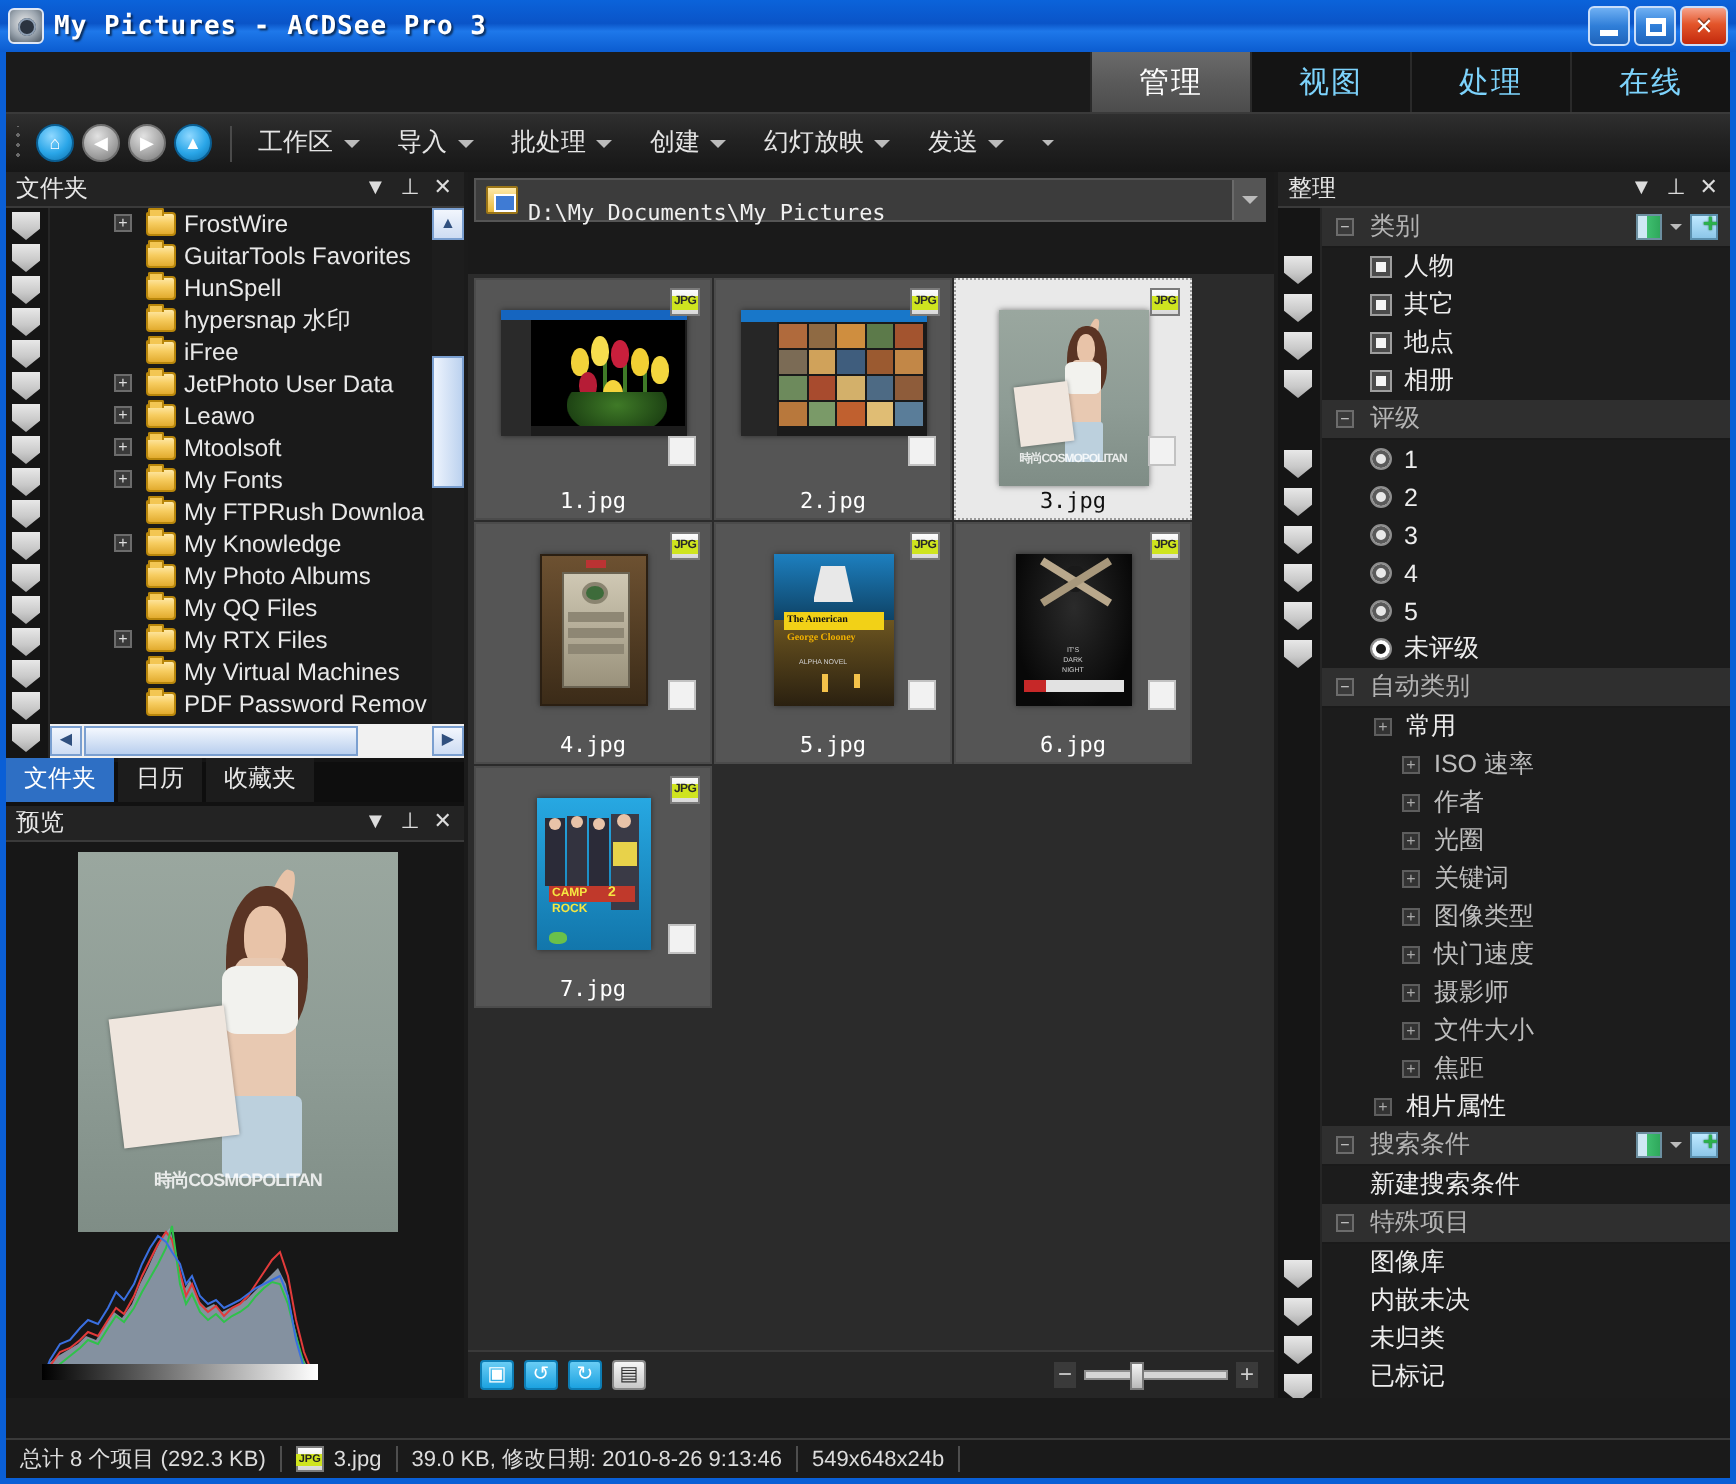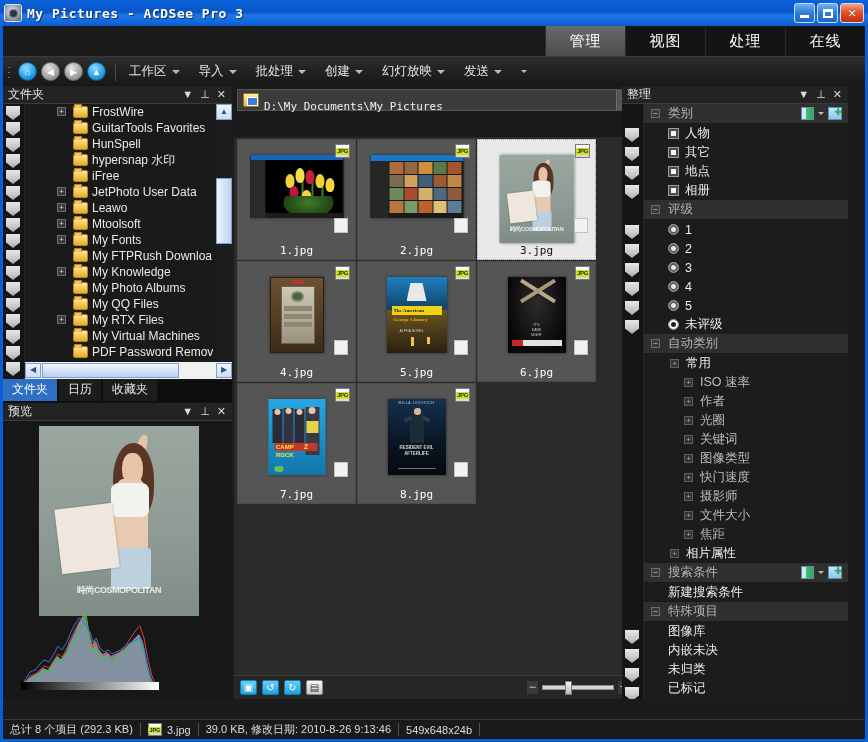--- a/index.html
+++ b/index.html
@@ -70,21 +70,21 @@
   }
   .menu-item {
     color:#e8e8e8; font-size:13px; padding:4px 11px; margin-left:4px;
     white-space:nowrap; cursor:default;
   }
 
   
   #modetabs { position:absolute; right:0; top:26px; height:30px; display:flex; }
   .mode-tab {
     width:80px; height:30px; display:flex; align-items:center; justify-content:center;
-    color:#ffffff; font-size:15px;
+    color:#7dd3fc; font-size:15px;
     background:#141414;
     border-left:1px solid #2a2a2a;
     letter-spacing:1px;
   }
   .mode-tab.active {
     background: linear-gradient(180deg,#6a6a6a 0%, #5a5a5a 50%, #4c4c4c 100%);
     color:#ffffff;
   }
 
   
@@ -260,21 +260,21 @@
   .cb-ico { width:17px; height:15px; margin-right:5px; border-radius:2px; flex:none;
     display:flex; align-items:center; justify-content:center; font-size:10px; color:#fff; }
   .cb-ico.blue { background: linear-gradient(180deg,#69cdf5,#1ca2e0); border:1px solid #0d7db4; }
   .cb-ico.gray { background: linear-gradient(180deg,#f6f6f6,#c8c8c8); border:1px solid #888; color:#333; }
   #zoomwrap { margin-left:auto; display:flex; align-items:center; gap:4px; padding-right:8px; }
   #zoomwrap .zsign { color:#cfcfcf; font-size:12px; width:11px; height:13px; background:#3a3a3a; text-align:center; line-height:12px;}
   #zoomtrack { width:72px; height:5px; background:#d6d6d6; border:1px solid #8e8e8e; position:relative; }
   #zoomthumb { position:absolute; left:32%; top:-5px; width:7px; height:14px; background:linear-gradient(180deg,#f4f4f4,#b9b9b9); border:1px solid #7a7a7a; }
 
   
-  #rightcol { position:absolute; left:619px; top:86px; width:226px; height:613px; background:#141414; }
+  #rightcol { position:absolute; left:636px; top:86px; width:226px; height:613px; background:#141414; }
   #org-body { position:absolute; left:0; top:18px; width:226px; height:595px; background:#1c1c1c; overflow:hidden; }
   #org-gutter { position:absolute; left:0; top:0; width:22px; height:100%; background:#151515; border-right:1px solid #262626; }
   #org-rows { position:absolute; left:22px; top:0; right:0; bottom:0; }
   .sec-head {
     height:20px; background:#2f2f2f; display:flex; align-items:center;
     color:#b4b4b4; font-size:12.5px; padding-left:7px; border-bottom:1px solid #1a1a1a;
   }
   .sec-head .minus {
     width:9px; height:9px; border:1px solid #6c6c6c; background:#3a3a3a; color:#ccc;
     font-size:8px; line-height:7px; text-align:center; margin-right:8px; flex:none;
@@ -698,37 +698,20 @@
               <div style="position:absolute;left:28px;top:10px;width:6px;height:6px;background:#e8c3a8;border-radius:50%"></div>
               <div style="position:absolute;left:40px;top:8px;width:7px;height:7px;background:#e8c3a8;border-radius:50%"></div>
               <div style="position:absolute;left:6px;top:44px;right:8px;height:8px;background:#c0392b"></div>
               <div style="position:absolute;left:8px;top:44px;color:#f5e642;font-size:6px;font-weight:bold;line-height:8px">CAMP</div>
               <div style="position:absolute;left:8px;top:52px;color:#f5e642;font-size:6px;font-weight:bold;line-height:8px">ROCK</div>
               <div style="position:absolute;left:36px;top:44px;color:#f5e642;font-size:7px;font-weight:bold">2</div>
               <div style="position:absolute;left:6px;bottom:3px;width:9px;height:6px;background:#6ac04a;border-radius:40%"></div>
             </div>
             <div class="tcheck"></div>
             <div class="tlabel">7.jpg</div>
-          </div>
-          <div class="tcell">
-            <div class="tjpg">
-              <span>JPG</span>
-            </div>
-            <div class="ph timg" style="width: 58px; height: 76px; background: rgb(13, 24, 38);">
-              <div style="position:absolute;left:0;top:0;right:0;bottom:0;background:linear-gradient(180deg,#13314d 0%,#0a1422 60%,#060a10 100%)"></div>
-              <div style="position:absolute;left:3px;top:2px;right:3px;color:#c9c9c9;font-size:3.5px;text-align:center;letter-spacing:0.5px">MILLA JOVOVICH</div>
-              <div style="position:absolute;left:22px;top:12px;width:14px;height:32px;background:#1d2a38"></div>
-              <div style="position:absolute;left:26px;top:9px;width:7px;height:7px;background:#d8b79a;border-radius:45%"></div>
-              <div style="position:absolute;left:16px;top:18px;width:8px;height:4px;background:#2b3b4c;transform:rotate(-25deg)"></div>
-              <div style="position:absolute;left:34px;top:18px;width:8px;height:4px;background:#2b3b4c;transform:rotate(25deg)"></div>
-              <div style="position:absolute;left:4px;bottom:18px;right:4px;color:#d8d8d8;font-size:4.5px;font-weight:bold;text-align:center;line-height:6px">RESIDENT EVIL<br>AFTERLIFE</div>
-              <div style="position:absolute;left:10px;bottom:6px;right:10px;height:1px;background:#6d6d6d"></div>
-            </div>
-            <div class="tcheck"></div>
-            <div class="tlabel">8.jpg</div>
           </div>
         </div>
     </div>
 
     <div id="centerbottom">
       <div class="cb-ico blue">▣</div>
       <div class="cb-ico blue">↺</div>
       <div class="cb-ico blue">↻</div>
       <div class="cb-ico gray">▤</div>
       <div id="zoomwrap">

